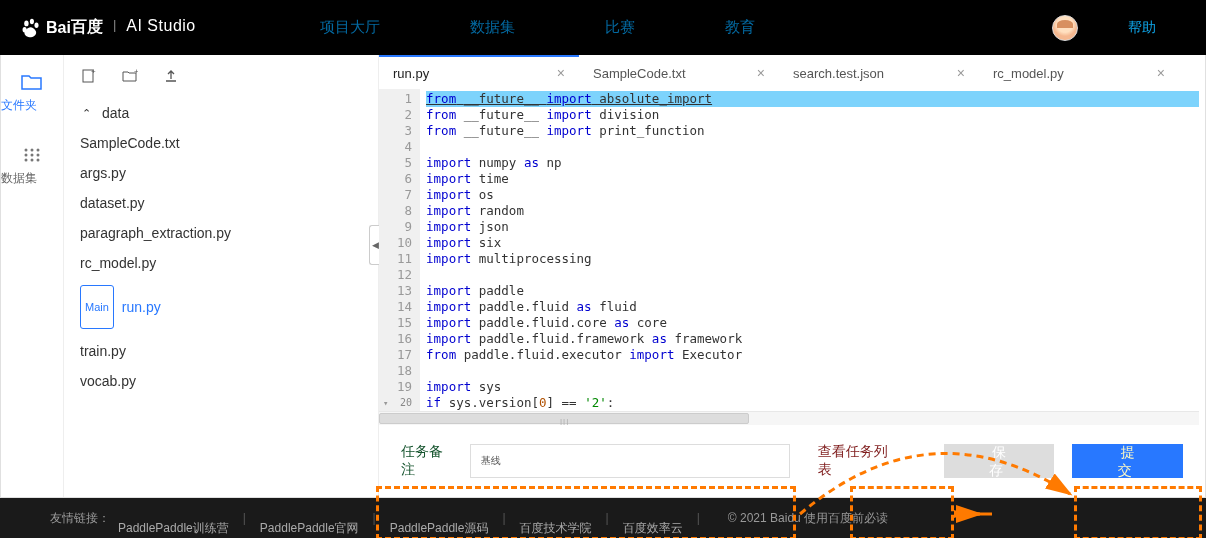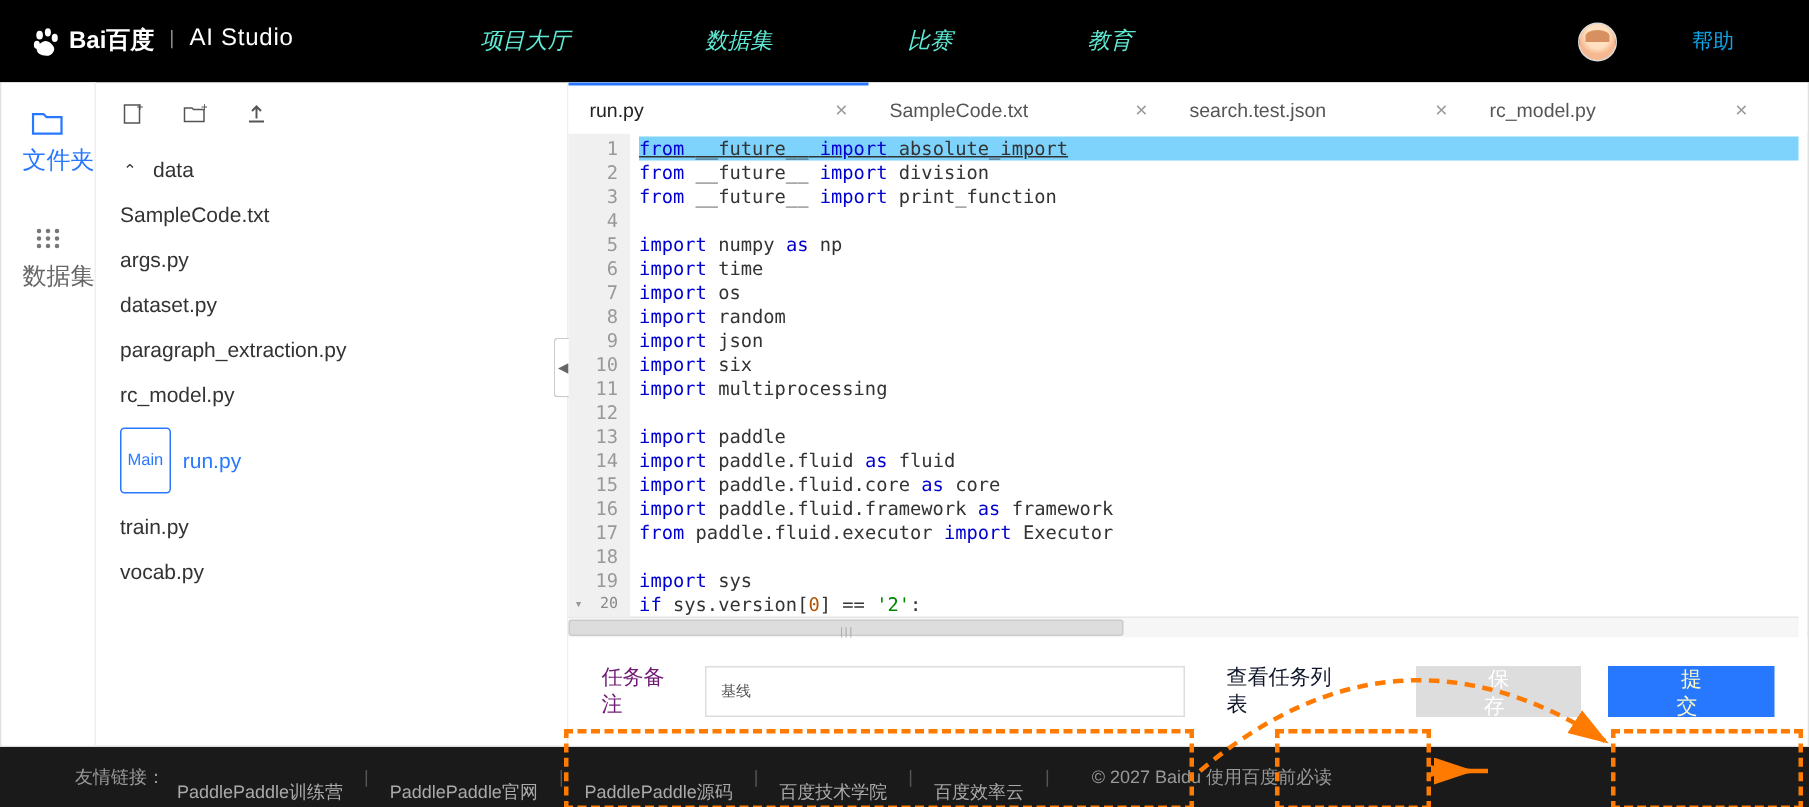--- a/index.html
+++ b/index.html
@@ -5,29 +5,29 @@
 * { margin: 0; padding: 0; box-sizing: border-box; }
 body { font-family: "Microsoft YaHei", Arial, sans-serif; font-size: 13px; background: #fff; width: 1206px; }
 .topbar { background: #000; height: 55px; display: flex; align-items: center; color: #fff; }
 .logo-area { display: flex; padding-left: 20px; width: 280px; }
 .baidu-logo { display: flex; align-items: center; font-weight: bold; font-size: 16px; }
 .paw { position: relative; width: 22px; height: 22px; margin-right: 4px; }
 .paw svg { width: 22px; height: 22px; }
 .divider-v { color: #888; margin: 0 10px; font-weight: 300; }
 .ai-studio { font-size: 16px; font-weight: 400; letter-spacing: 0.5px; }
 .nav { display: flex; gap: 90px; margin-left: 40px; }
-.nav a { color: #5eead4; font-size: 15px; text-decoration: none; font-style: italic; }
+.nav a { color: #0369a1; font-size: 15px; text-decoration: none; }
 .top-right { margin-left: auto; display: flex; align-items: center; gap: 50px; padding-right: 50px; }
 .avatar { width: 26px; height: 26px; border-radius: 50%; background: radial-gradient(circle at 50% 35%, #ffe0c0 40%, #f5b890 60%); border: 1px solid #ddd; position: relative; }
 .avatar::before { content: ""; position: absolute; top: 4px; left: 4px; right: 4px; height: 8px; border-radius: 50% 50% 0 0; background: #d89060; }
 .help { color: #0ea5e9; font-size: 14px; }
 
 .main-area { display: flex; height: 443px; border: 1px solid #e0e0e0; border-top: none; background: #fff; }
 .rail { width: 63px; border-right: 1px solid #eee; background: #fff; }
-.rail-item { padding: 18px 0 14px; text-align: right; font-size: 16px; color: #666; cursor: pointer; }
+.rail-item { padding: 18px 0 14px; text-align: left; font-size: 12px; color: #666; cursor: pointer; }
 .rail-item.active { color: #2878ff; }
 .rail-item svg { display: block; margin: 0 auto 6px; }
 
 .file-panel { width: 315px; border-right: 1px solid #eee; padding-top: 8px; }
 .file-toolbar { display: flex; gap: 26px; padding: 6px 18px 12px; color: #444; }
 .file-toolbar span { cursor: pointer; }
 .tree { padding: 0 12px; }
 .tree-row { padding: 7px 6px; font-size: 14px; color: #333; cursor: pointer; display: flex; align-items: center; gap: 8px; }
 .tree-row .caret { font-size: 11px; width: 12px; }
 .tree-children .tree-row { padding-left: 4px; }
@@ -52,24 +52,24 @@
 .kw-as { color: #0000d0; }
 .kw-if { color: #0000d0; }
 .id-mod { color: #333; }
 .num { color: #b05000; }
 .str { color: #008800; }
 .collapse-handle { position: absolute; left: -10px; top: 170px; width: 12px; height: 40px; background: #fff; border: 1px solid #ccc; border-right: none; border-radius: 3px 0 0 3px; display: flex; align-items: center; justify-content: center; font-size: 9px; color: #666; cursor: pointer; }
 .hscroll { height: 14px; background: #f6f6f6; border-top: 1px solid #e8e8e8; position: relative; margin: 0 6px 0 0; }
 .hscroll .thumb { position: absolute; left: 0; top: 1px; width: 370px; height: 11px; background: #ddd; border: 1px solid #ccc; border-radius: 2px; }
 .hscroll .grip { position: absolute; left: 180px; top: 3px; font-size: 8px; color: #aaa; letter-spacing: 1px; }
 .editor-footer { display: flex; align-items: center; padding: 18px 22px; gap: 14px; background: #fff; position: relative; }
-.label-note { font-size: 14px; color: #701a75; }
+.label-note { font-size: 14px; color: #14532d; }
 .note-input { flex: 0 0 320px; height: 34px; border: 1px solid #ddd; padding: 0 10px; font-size: 10px; color: #555; }
 .spacer { flex: 1; }
-.link-tasklist { color: #0f172a; font-size: 14px; text-decoration: none; margin-right: 30px; }
+.link-tasklist { color: #7f1d1d; font-size: 14px; text-decoration: none; margin-right: 30px; }
 .btn { height: 34px; padding: 0 28px; border: none; font-size: 14px; cursor: pointer; letter-spacing: 6px; text-indent: 6px; }
 .btn-save { background: #ddd; color: #fff; margin-right: 4px; }
 .btn-submit { background: #2878ff; color: #fef9c3; }
 
 .anno { position: absolute; border: 3px dashed #ff7a00; pointer-events: none; }
 .anno1 { left: 376px; top: 486px; width: 420px; height: 54px; }
 .anno2 { left: 850px; top: 486px; width: 104px; height: 54px; }
 .anno3 { left: 1074px; top: 486px; width: 128px; height: 54px; }
 svg.arrow { position: absolute; left: 790px; top: 414px; width: 300px; height: 110px; pointer-events: none; }
 
@@ -258,21 +258,21 @@
   <a>PaddlePaddle训练营</a>
       <span class="sep">|</span>
   <a>PaddlePaddle官网</a>
       <span class="sep">|</span>
   <a>PaddlePaddle源码</a>
       <span class="sep">|</span>
   <a>百度技术学院</a>
       <span class="sep">|</span>
   <a>百度效率云</a>
   <span class="sep">|</span>
-  <span class="copy">© 2027 Baidu 使用百度前必读</span>
+  <span class="copy">© 2021 Baidu 使用百度前必读</span>
 </div>
 
 <div class="anno anno1"></div>
 <div class="anno anno2"></div>
 <div class="anno anno3"></div>
 <svg class="arrow">
   <defs>
         <marker id="ah" markerWidth="10" markerHeight="10" refX="8" refY="3" orient="auto">
           <path d="M0,0 L0,6 L9,3 z" fill="#ff7a00"></path>
         </marker>

